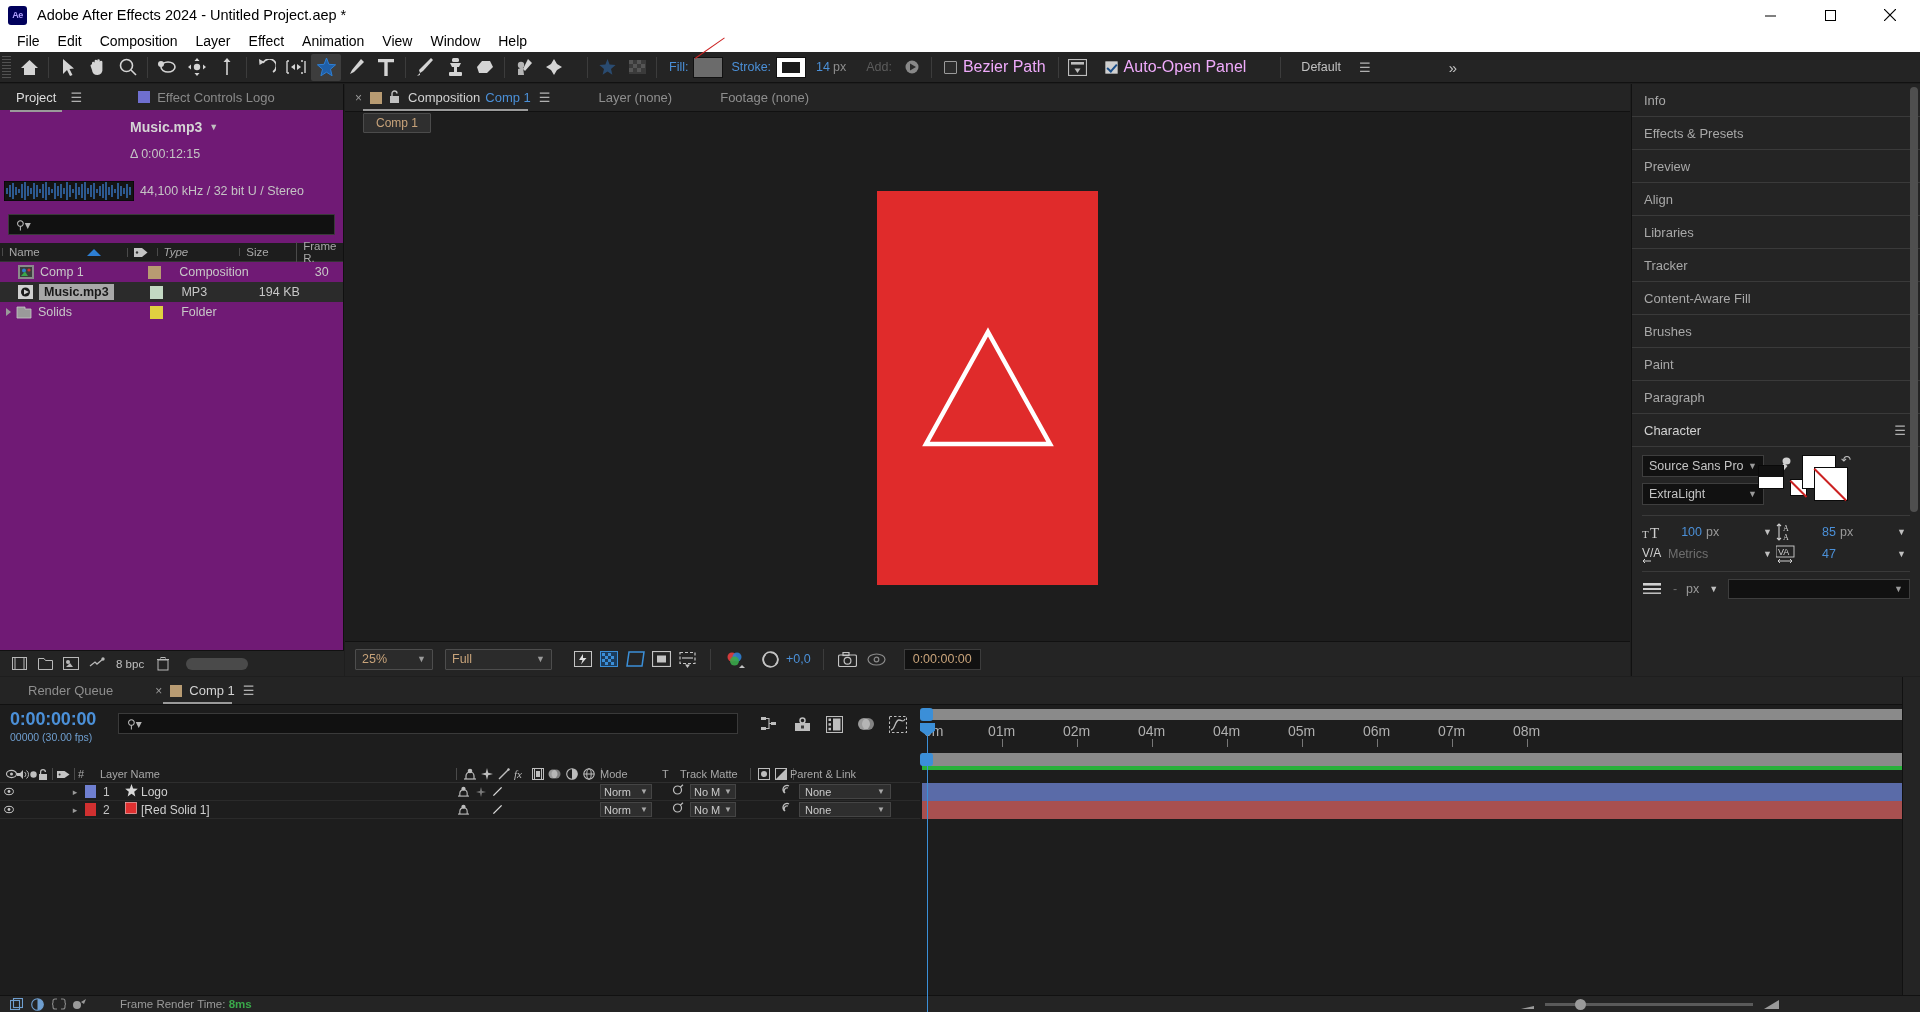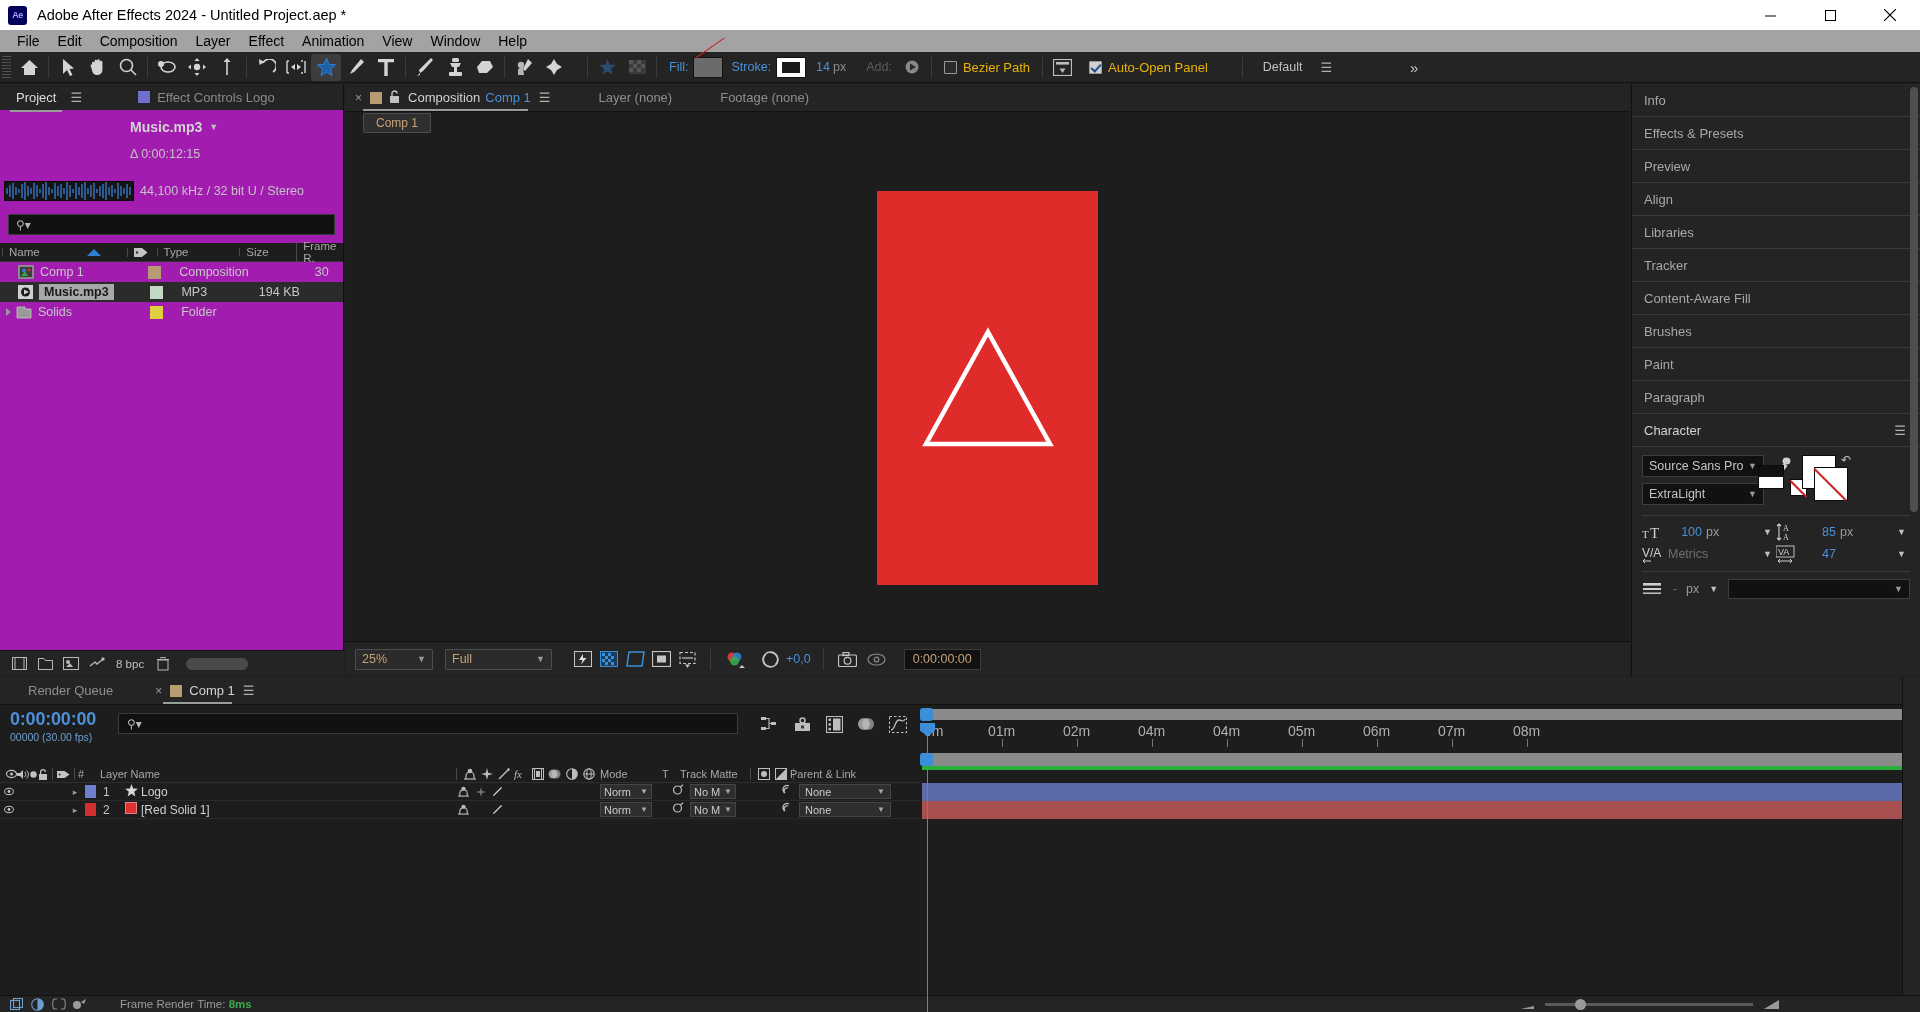--- a/index.html
+++ b/index.html
@@ -27,21 +27,21 @@
   .win-btns { margin-left: auto; display: flex; height: 30px; }
   .win-btn {
     width: 60px; height: 30px; display: flex; align-items: center;
     justify-content: center; color: #000; font-size: 14px;
   }
   .win-btn svg { display: block; }
 
   
   .menubar {
     position: absolute; top: 30px; left: 0; width: 1920px; height: 22px;
-    background: #a3a3a3; display: flex; align-items: center; padding-left: 8px;
+    background: #ffffff; display: flex; align-items: center; padding-left: 8px;
   }
   .menu-item {
     font-size: 14px; color: #000; padding: 2px 9px; cursor: default;
   }
 
   
   .toolbar {
     position: absolute; top: 52px; left: 0; width: 1920px; height: 31px;
     background: #242424; display: flex; align-items: center;
     border-bottom: 1px solid #111;
@@ -78,27 +78,27 @@
   .swatch-stroke i { display: block; width: 18px; height: 11px; background: #1a1a1a; }
   .chk {
     width: 13px; height: 13px; border: 1px solid #9a9a9a; background: #2b2b2b;
     display: inline-block; margin-right: 6px; vertical-align: -2px; border-radius: 1px;
   }
   .chk.on { background: #d0d0d0; position: relative; }
   .chk.on::after {
     content: ''; position: absolute; left: 3px; top: 0px; width: 4px; height: 8px;
     border: solid #1b4f8a; border-width: 0 2px 2px 0; transform: rotate(42deg);
   }
-  .tb-text { font-size: 13px; color: #eab308; }
+  .tb-text { font-size: 16px; color: #f0abfc; }
   .wsname { font-size: 12.5px; color: #c2c2c2; }
 
   
   .project-panel {
     position: absolute; top: 84px; left: 0; width: 344px; height: 592px;
-    background: #a21caf; border-right: 1px solid #101010;
+    background: #701a75; border-right: 1px solid #101010;
   }
   .panel-tabs {
     height: 26px; display: flex; align-items: center; background: #242424;
   }
   .ptab {
     font-size: 13px; color: #b4b4b4; padding: 4px 6px; margin-left: 10px;
     position: relative;
   }
   .ptab.active { color: #dcdcdc; }
   .ptab.active::after {
@@ -725,21 +725,21 @@
       <div class="ph-cell" style="width:125px;display:flex;align-items:center;">
         <span>Name</span>
         <span class="sortarrow" style="margin-left:47px;"></span>
       </div>
       <div class="ph-cell" style="width:30px;display:flex;align-items:center;">
         <svg width="14" height="13" viewBox="0 0 14 13">
             <path d="M0 2 L8 2 L13.5 6.5 L8 11 L0 11 Z" fill="#c4c4c4"></path>
             <circle cx="3" cy="6.5" r="1.2" fill="#333"></circle>
           </svg>
       </div>
-      <div class="ph-cell" style="width:83px;">
+      <div class="ph-cell" style="width:83px;font-style:italic;">
         <span>Type</span>
       </div>
       <div class="ph-cell" style="width:57px;">
         <span>Size</span>
       </div>
       <div class="ph-cell" style="width:49px;">
         <span>Frame R.</span>
       </div>
     </div>
 

